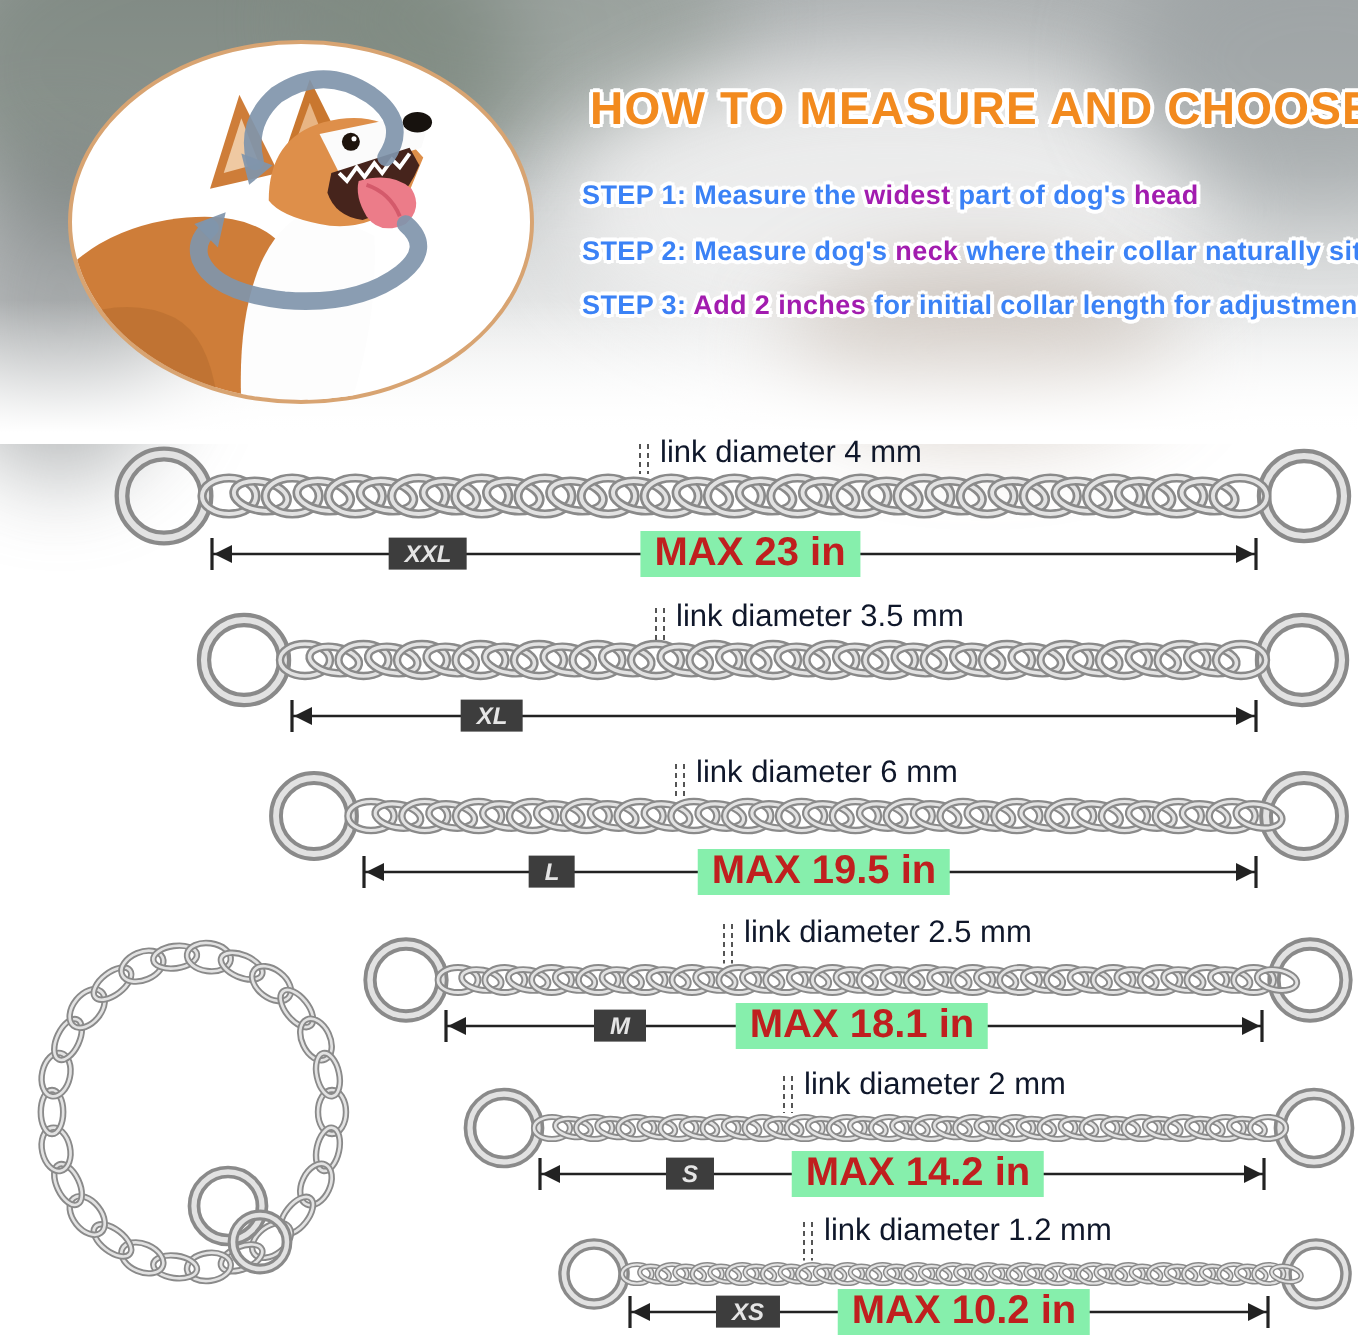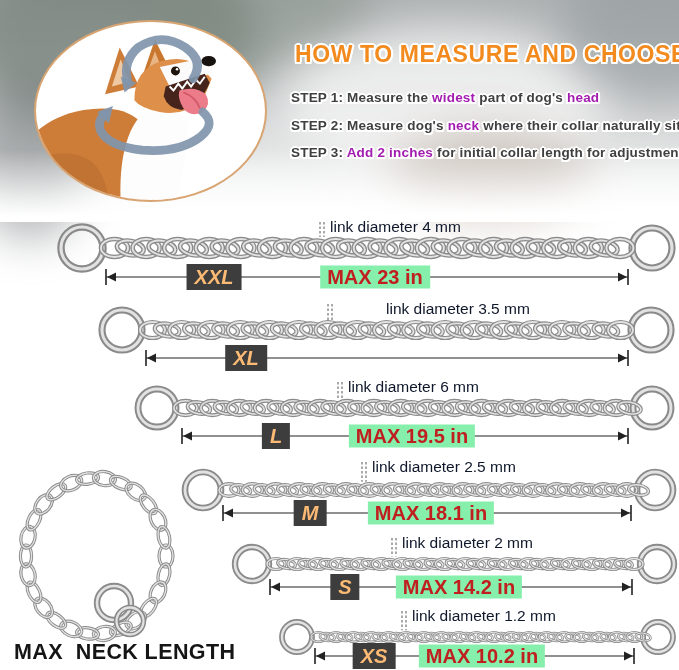--- a/index.html
+++ b/index.html
@@ -20,28 +20,28 @@
   
   .hero{position:absolute;left:34px;top:20px;width:233px;height:182px;border-radius:50%;
         background:#fff;border:2px solid #D8A472;overflow:hidden;box-sizing:border-box;}
   
   .outline{text-shadow:-1.5px -1.5px 0 #fff,1.5px -1.5px 0 #fff,-1.5px 1.5px 0 #fff,
            1.5px 1.5px 0 #fff,0 -2px 0 #fff,0 2px 0 #fff,-2px 0 0 #fff,2px 0 0 #fff;}
   .title{position:absolute;left:295px;top:41px;margin:0;font-size:23px;font-weight:bold;
          letter-spacing:.6px;color:#F28A1E;white-space:pre;}
   .step{position:absolute;left:291px;font-size:13.5px;font-weight:bold;white-space:pre;
         letter-spacing:.2px;}
-  .seg-orange{color:#404040;}
+  .seg-orange{color:#3b82f6;}
   .seg-red{color:#a21caf;}
   
   .layer{position:absolute;left:0;top:0;width:679px;height:670px;}
   svg.layer{pointer-events:none;}
   .link-label{position:absolute;font-size:15.5px;color:#0f172a;white-space:pre;}
-  .size-box{position:absolute;transform:translate(-50%,-50%);background:#3D3D3D;color:#fdba74;
-            font-weight:bold;font-style:italic;font-size:20px;padding:1px 8px;line-height:1.2;
+  .size-box{position:absolute;transform:translate(-50%,-50%);background:#3D3D3D;color:#e5e5e5;
+            font-weight:bold;font-style:italic;font-size:12px;padding:1px 8px;line-height:1.2;
             white-space:pre;}
   .max-label{position:absolute;transform:translate(-50%,-50%);color:#C01F1F;font-weight:bold;
              font-size:20px;background:#86efac;padding:0 7px;white-space:pre;}
   .neck-label{position:absolute;left:14px;top:640px;font-size:21.5px;font-weight:bold;
               color:#151515;white-space:pre;letter-spacing:.4px;}
 </style>
 </head>
 <body>
 
 <div class="canvas">
@@ -639,30 +639,29 @@
       <circle cx="114" cy="603" r="17" fill="none" stroke="#8A8A8A" stroke-width="6.360000000000001"></circle>
       <circle cx="114" cy="603" r="17" fill="none" stroke="#E2E2E2" stroke-width="2.6712000000000002"></circle>
       <circle cx="130" cy="621" r="13.5" fill="none" stroke="#8A8A8A" stroke-width="5.380000000000001"></circle>
       <circle cx="130" cy="621" r="13.5" fill="none" stroke="#E2E2E2" stroke-width="2.2596000000000003"></circle>
     </svg>
 
   <div id="rows" class="layer">
       <span class="link-label" style="left: 330px; top: 218px;">link diameter 4 mm</span>
       <span class="size-box" style="left: 214px; top: 277px;">XXL</span>
       <span class="max-label" style="left: 375px; top: 277px;">MAX 23 in</span>
-      <span class="link-label" style="left: 338px; top: 300px; margin-left: 48px;">link diameter 3.5 mm</span>
+      <span class="link-label" style="left: 338px; top: 300px;">link diameter 3.5 mm</span>
       <span class="size-box" style="left: 246px; top: 358px;">XL</span>
       <span class="link-label" style="left: 348px; top: 378px;">link diameter 6 mm</span>
       <span class="size-box" style="left: 276px; top: 436px;">L</span>
       <span class="max-label" style="left: 412px; top: 436px;">MAX 19.5 in</span>
       <span class="link-label" style="left: 372px; top: 458px;">link diameter 2.5 mm</span>
       <span class="size-box" style="left: 310px; top: 513px;">M</span>
       <span class="max-label" style="left: 431px; top: 513px;">MAX 18.1 in</span>
       <span class="link-label" style="left: 402px; top: 534px;">link diameter 2 mm</span>
       <span class="size-box" style="left: 345px; top: 587px;">S</span>
       <span class="max-label" style="left: 459px; top: 587px;">MAX 14.2 in</span>
       <span class="link-label" style="left: 412px; top: 607px;">link diameter 1.2 mm</span>
       <span class="size-box" style="left: 374px; top: 656px;">XS</span>
       <span class="max-label" style="left: 482px; top: 656px;">MAX 10.2 in</span>
     </div>
 
-  <div class="neck-label">MAX  NECK LENGTH</div>
 </div>
 
 </body></html>

